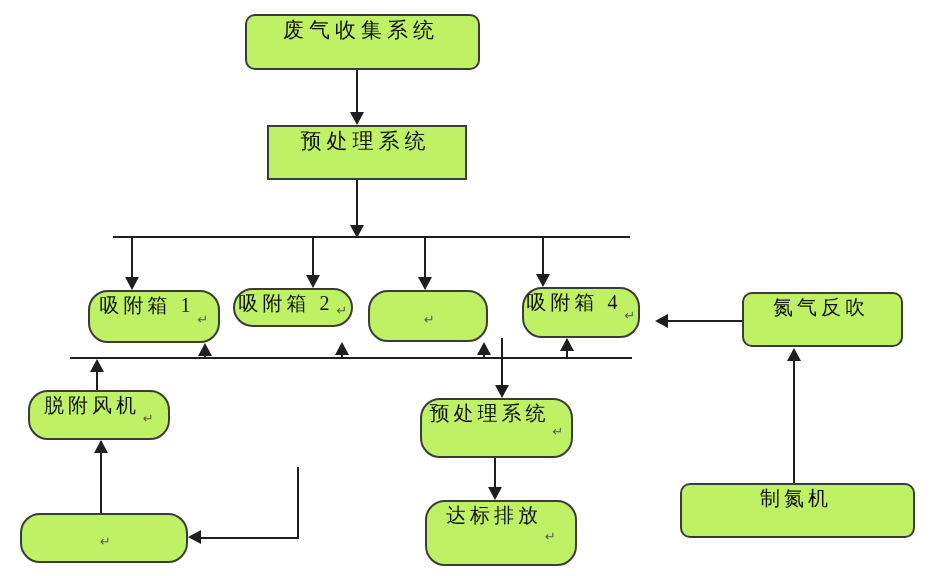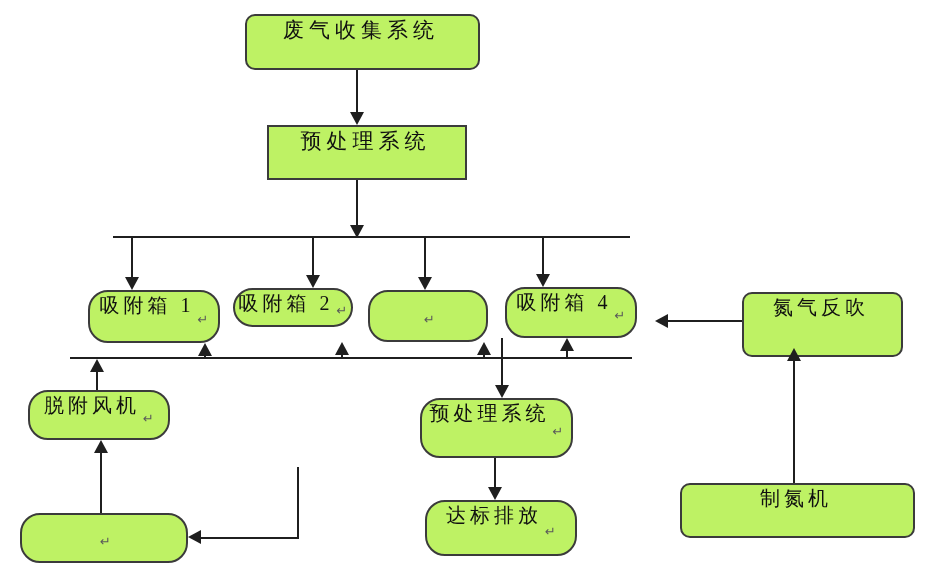--- a/index.html
+++ b/index.html
@@ -70,46 +70,46 @@
 
   <div class="node round" style="left:233px;top:288px;width:120px;height:39px">
     <span>吸附箱 2</span>
       <span class="crlf">↵</span>
   </div>
 
   <div class="node round" style="left:368px;top:290px;width:120px;height:52px">
       <span class="crlf">↵</span>
   </div>
 
-  <div class="node round" style="left:505px;top:287px;width:132px;height:51px">
+  <div class="node round" style="left:522px;top:287px;width:118px;height:51px">
     <span>吸附箱 4</span>
       <span class="crlf">↵</span>
   </div>
 
-  <div class="node round-lg" style="left:742px;top:292px;width:161px;height:65px">
+  <div class="node round-lg" style="left:742px;top:292px;width:161px;height:55px">
     <span>氮气反吹</span>
       <span class="crlf"></span>
   </div>
 
   <div class="node round" style="left:28px;top:390px;width:142px;height:50px">
     <span>脱附风机</span>
       <span class="crlf">↵</span>
   </div>
 
 
   <div class="node round" style="left:420px;top:398px;width:153px;height:60px">
     <span>预处理系统</span>
       <span class="crlf">↵</span>
   </div>
 
   <div class="node round" style="left:20px;top:513px;width:168px;height:50px">
       <span class="crlf">↵</span>
   </div>
 
-  <div class="node round" style="left:425px;top:500px;width:152px;height:56px">
+  <div class="node round" style="left:425px;top:500px;width:152px;height:66px">
     <span>达标排放</span>
       <span class="crlf">↵</span>
   </div>
 
   <div class="node round-lg" style="left:680px;top:483px;width:235px;height:55px">
     <span>制氮机</span>
       <span class="crlf"></span>
   </div>
 
   <div class="vl" style="left:356px;top:70px;height:42px"></div>

